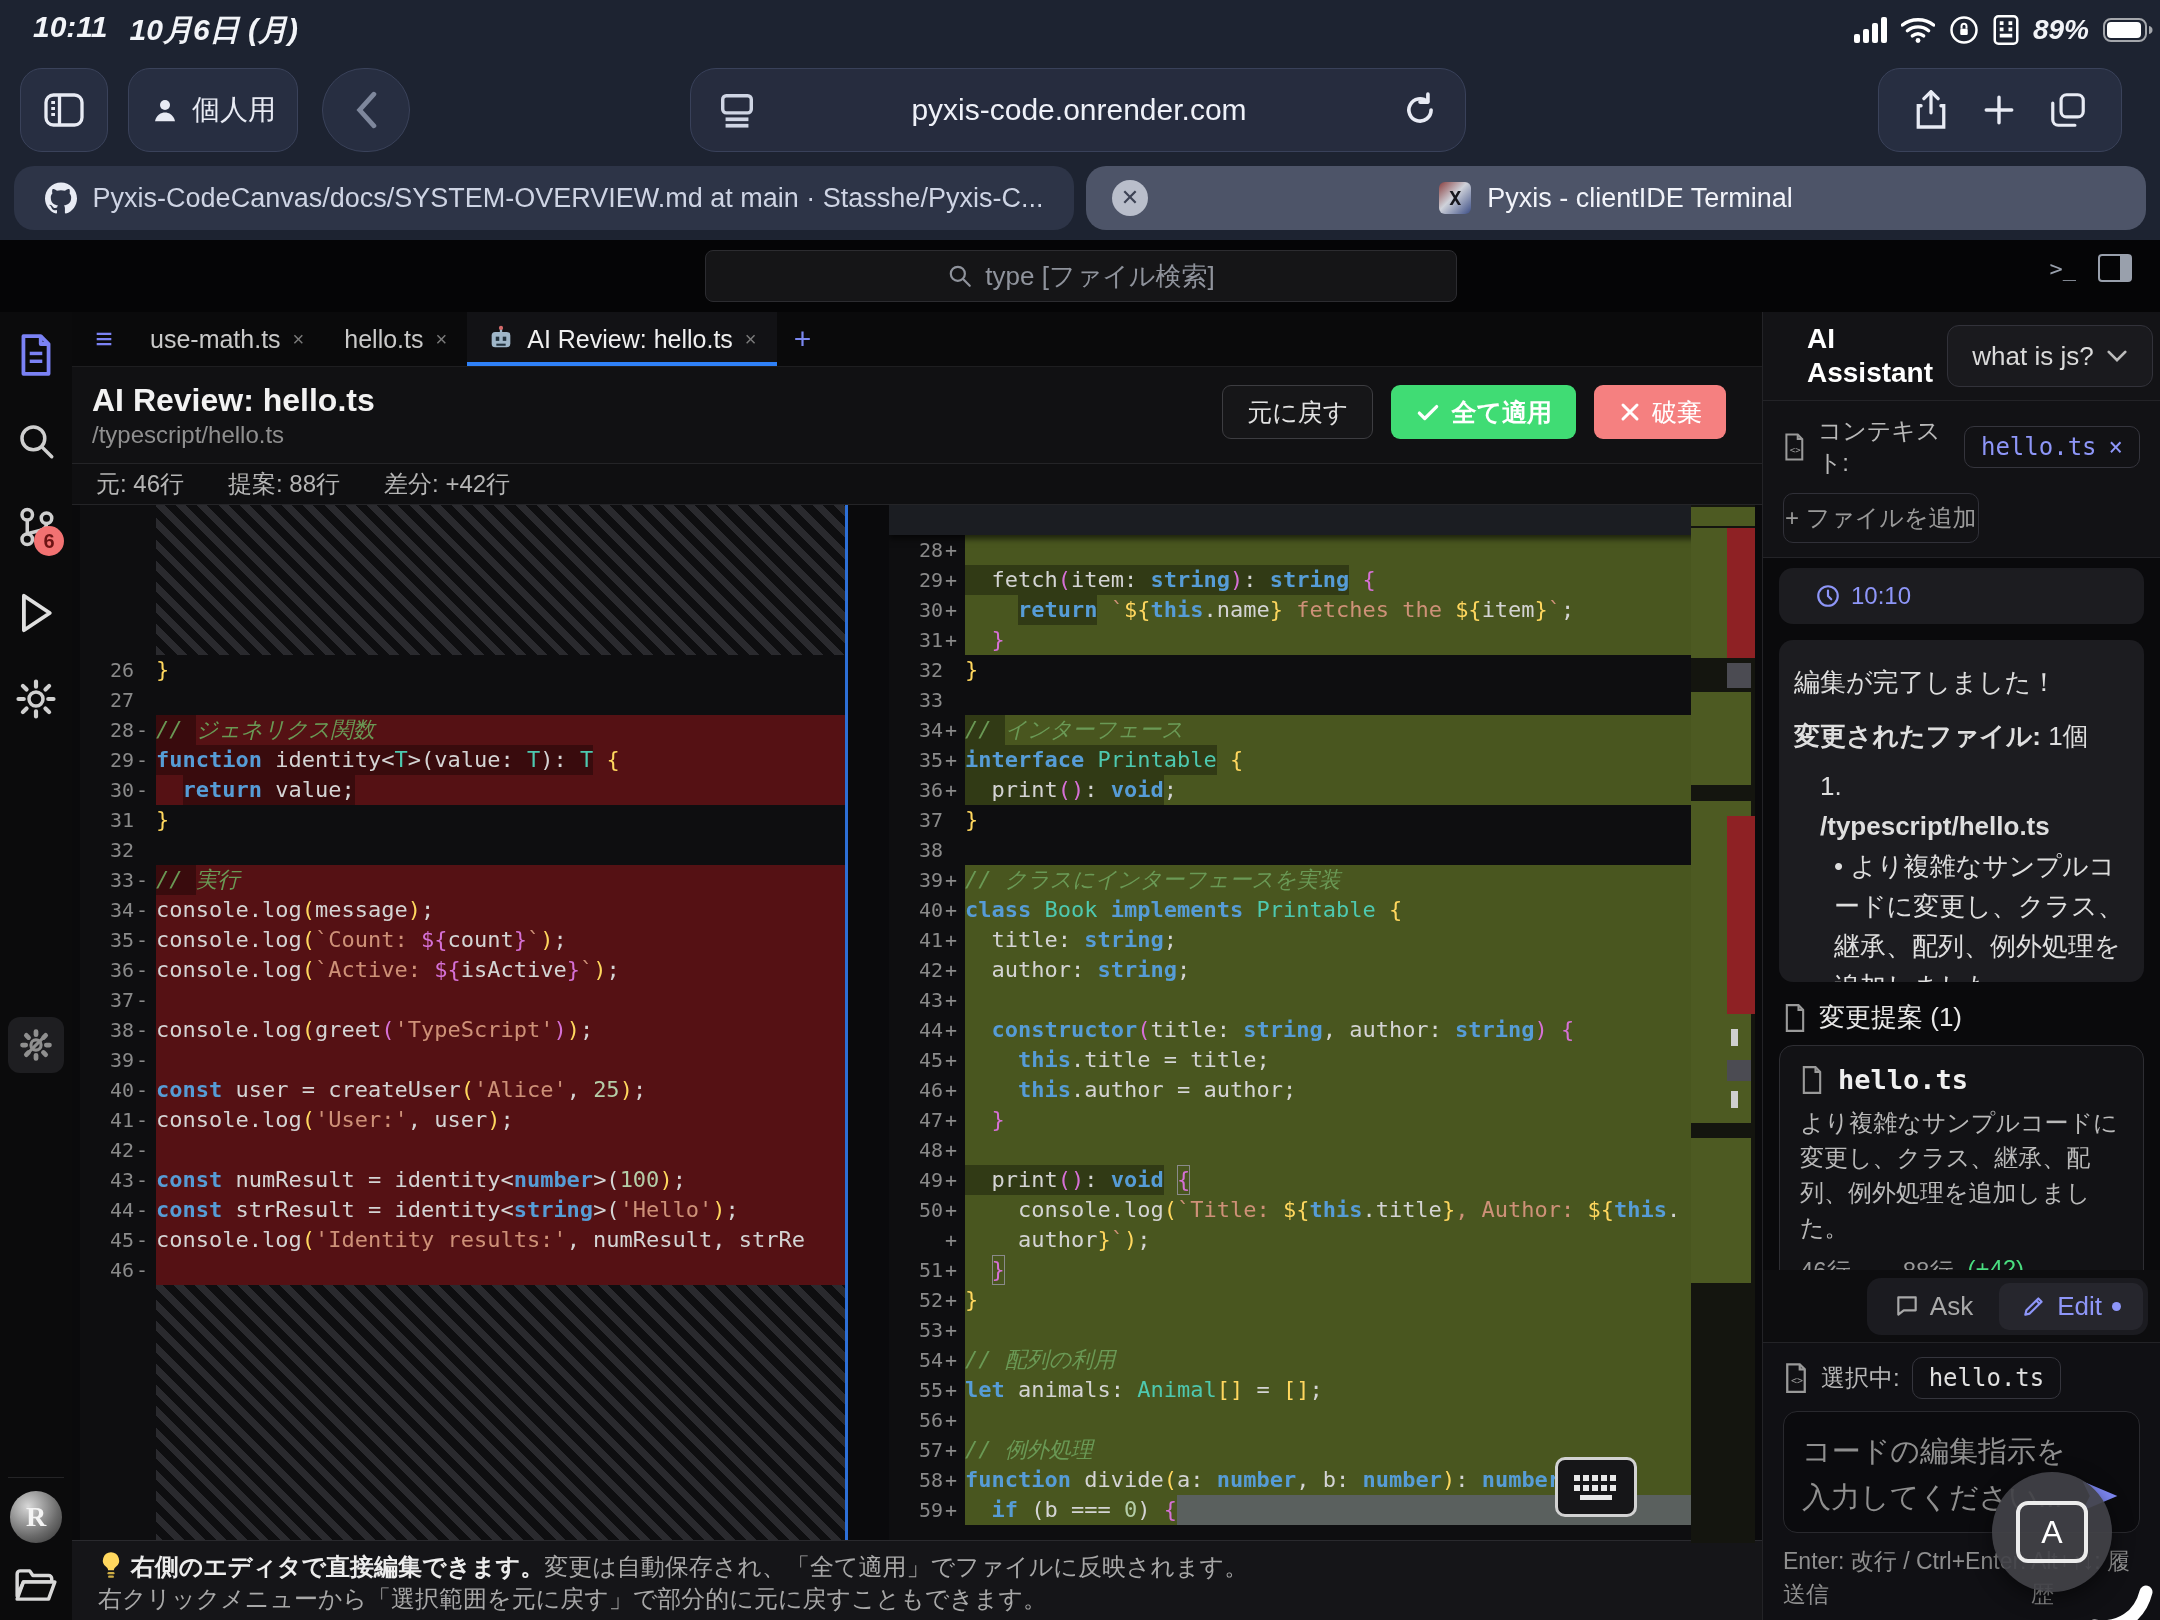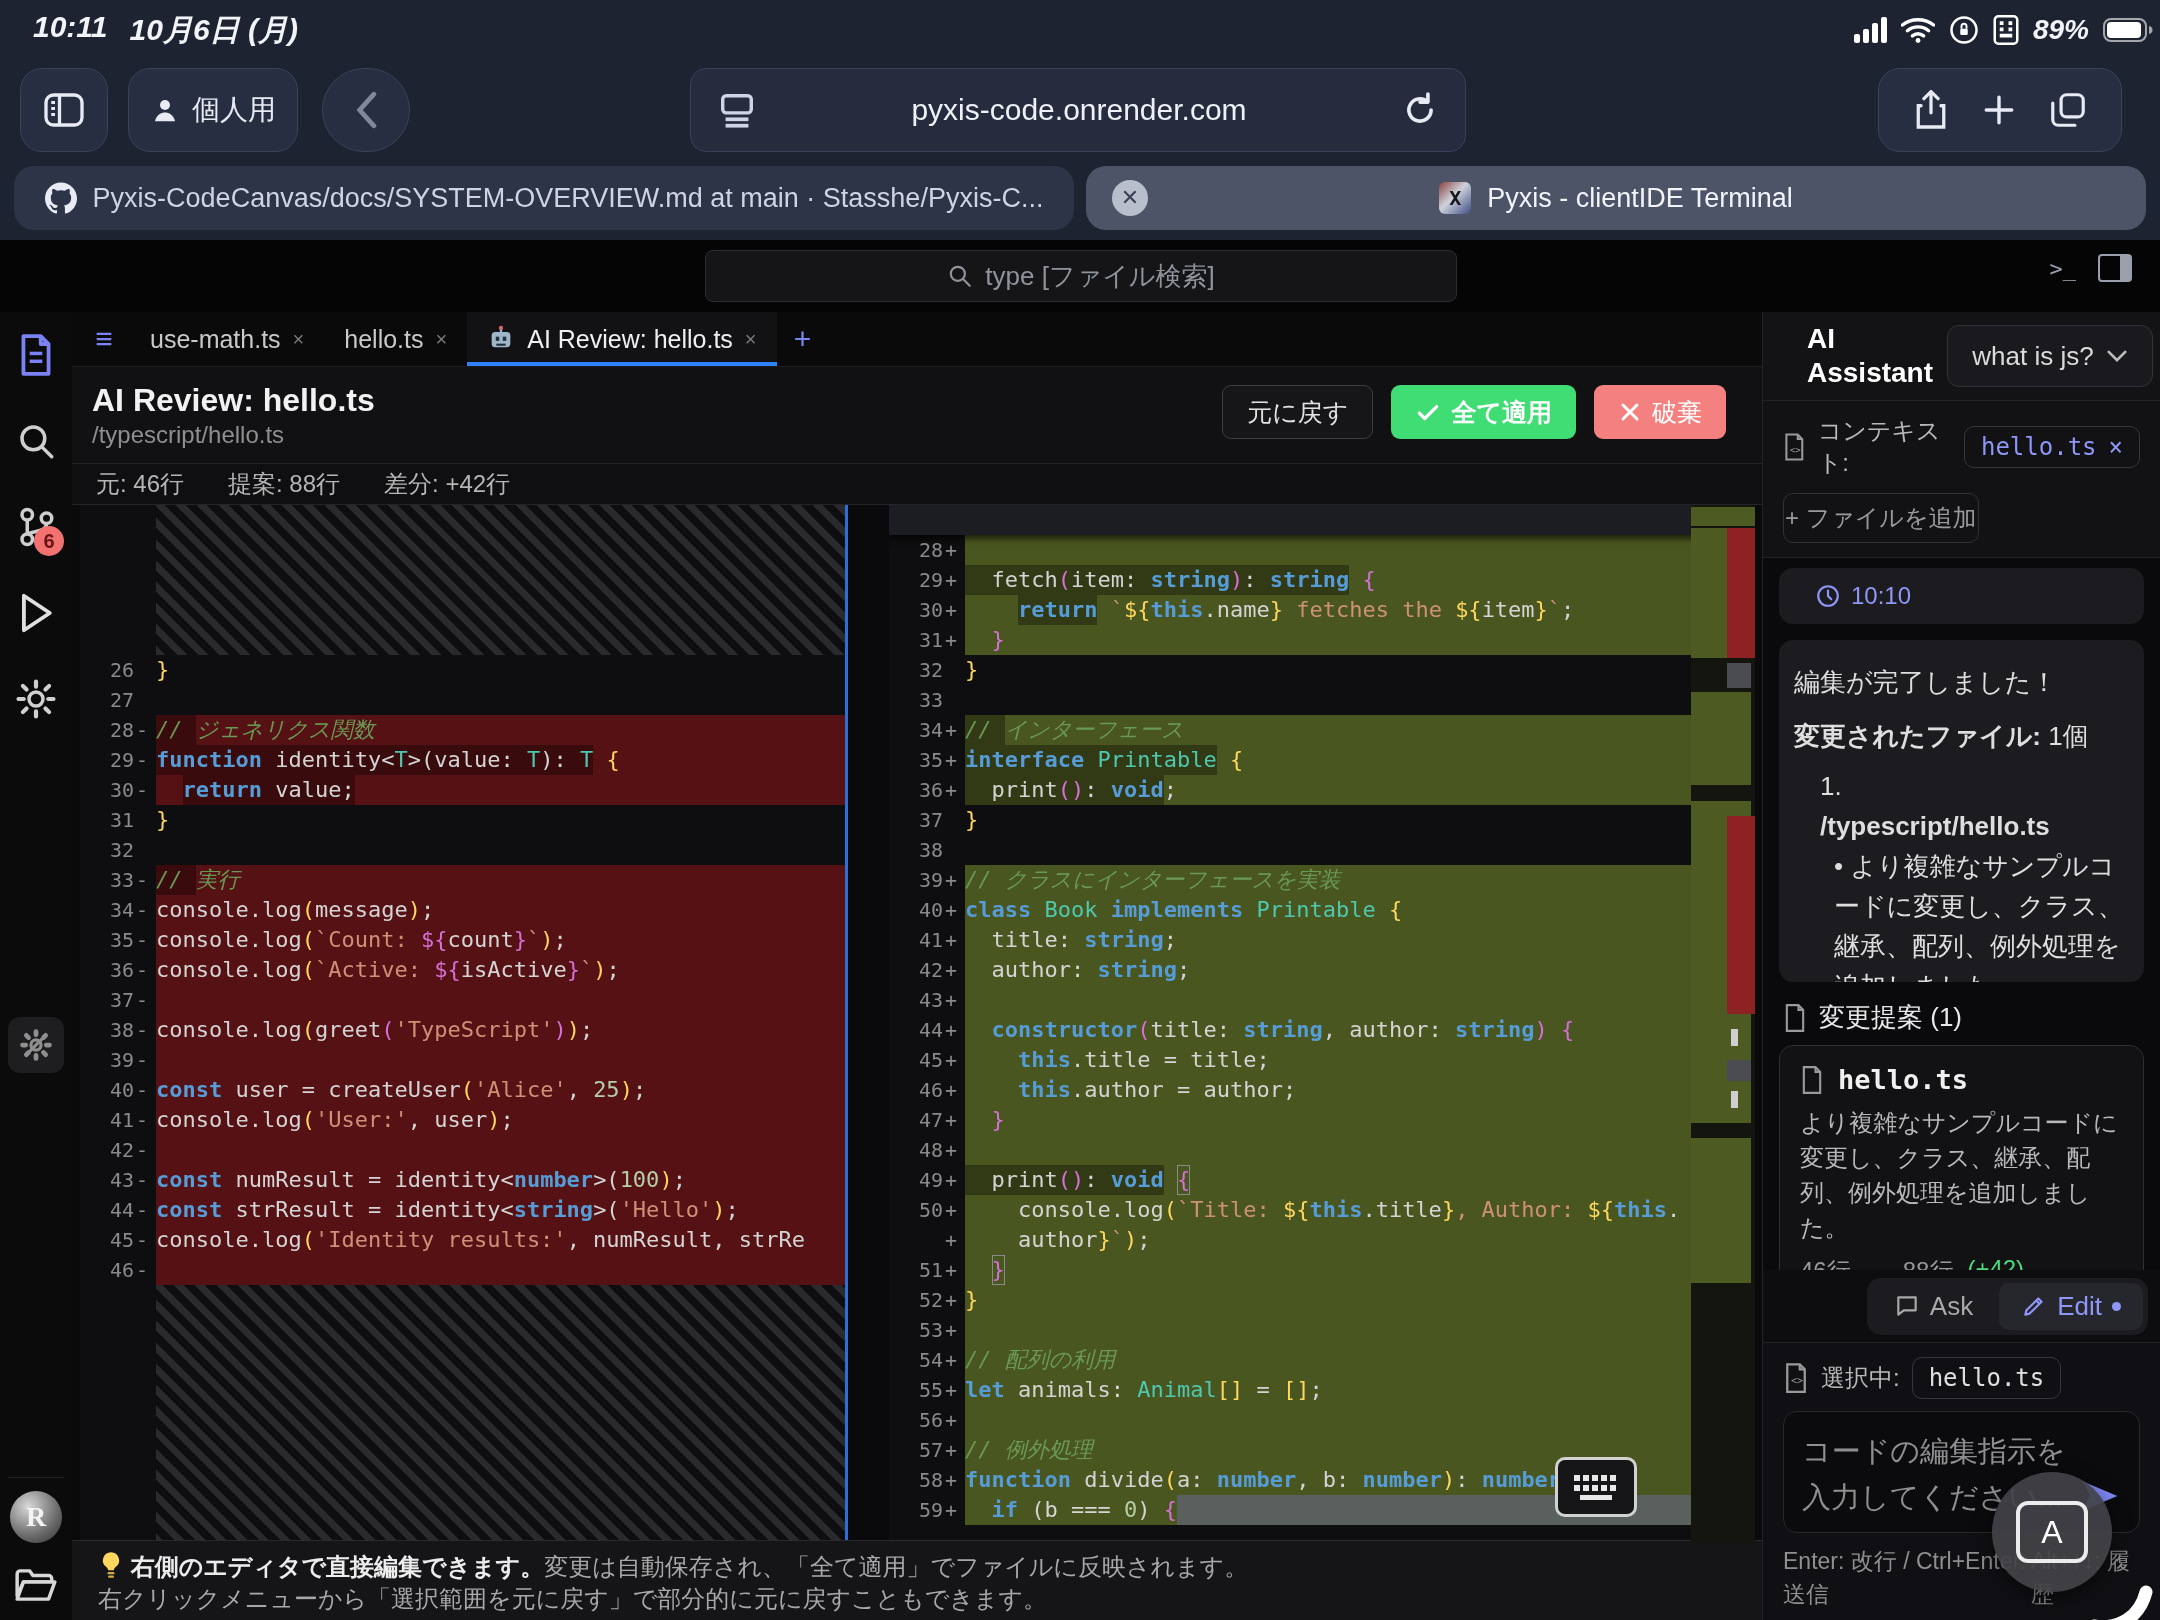--- a/index.html
+++ b/index.html
@@ -8,21 +8,21 @@
   svg{display:block}
   
   .chrome{position:absolute;left:0;top:0;width:2160px;height:240px;background:#1d2331;}
   .statusbar{position:absolute;left:13px;top:0;width:100%;height:60px;display:flex;align-items:center;justify-content:space-between;padding:4px 20px;box-sizing:border-box;font-style:italic;}
   .status-left{display:flex;gap:22px;font-size:30px;font-weight:bold;color:#f2f4f8;}
   .status-right{display:flex;align-items:center;gap:14px;color:#f2f4f8;font-size:28px;font-weight:bold;}
   .sigbars{display:flex;align-items:flex-end;gap:3px;height:26px}
   .sigbars span{width:6px;background:#fff;border-radius:2px;display:block}
   .toolbar{position:absolute;left:0;top:60px;width:100%;height:102px;}
   .tbtn{position:absolute;top:8px;height:84px;background:#272e41;border:1px solid #3a425a;border-radius:22px;display:flex;align-items:center;justify-content:center;color:#e8ebf4;box-sizing:border-box;}
-  .urlpill{position:absolute;left:690px;top:8px;width:776px;height:84px;background:#262c3e;border:1px solid #39415a;border-radius:16px;display:flex;align-items:center;padding:0 26px;box-sizing:border-box;gap:20px;}
+  .urlpill{position:absolute;left:690px;top:8px;width:776px;height:84px;background:#262c3e;border:1px solid #39415a;border-radius:26px;display:flex;align-items:center;padding:0 26px;box-sizing:border-box;gap:20px;}
   .urltext{flex:1;text-align:center;font-size:30px;color:#eef1f8;}
   .tabstrip{position:absolute;left:0;top:162px;width:100%;height:78px;display:flex;gap:12px;padding:4px 14px 10px;box-sizing:border-box;}
   .btab{flex:1;border-radius:20px;display:flex;align-items:center;justify-content:center;gap:16px;font-size:27px;overflow:hidden;position:relative;}
   .btab.inactive{background:#2d3447;color:#ced4e4;}
   .btab.active{background:#4d5468;color:#f2f4fa;}
   .tabclose-circle{position:absolute;left:26px;width:36px;height:36px;border-radius:50%;background:#b9becb;color:#3c4254;display:flex;align-items:center;justify-content:center;font-size:22px;font-weight:bold;}
   .favicon{width:32px;height:32px;border-radius:6px;background:linear-gradient(135deg,#8a4040 0%,#cfd2da 45%,#3c4e86 100%);display:flex;align-items:center;justify-content:center;color:#16161c;font:bold 20px "DejaVu Sans Mono",monospace;}
   
   .app{position:absolute;left:0;top:240px;width:2160px;height:1380px;background:#060607;}
   .searchrow{position:absolute;left:0;top:0;width:100%;height:72px;background:#050506;}

